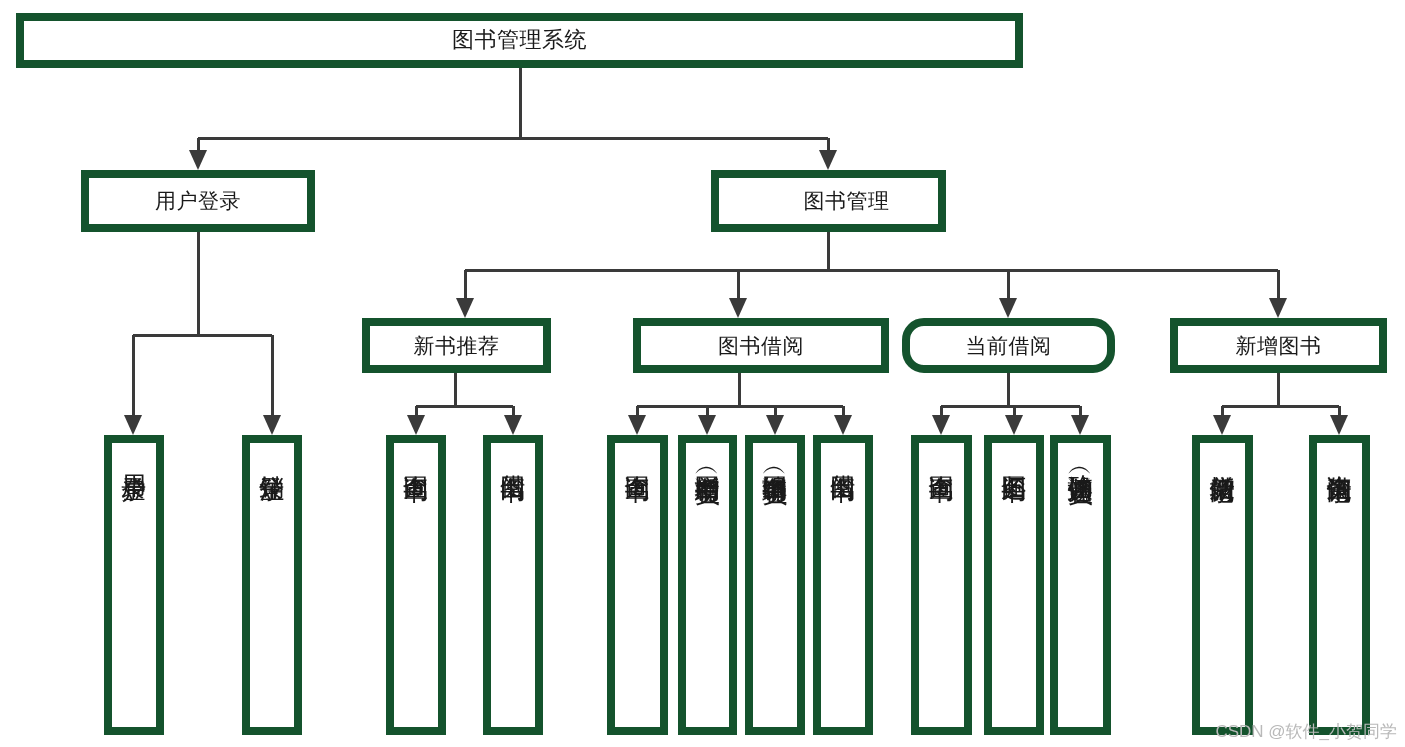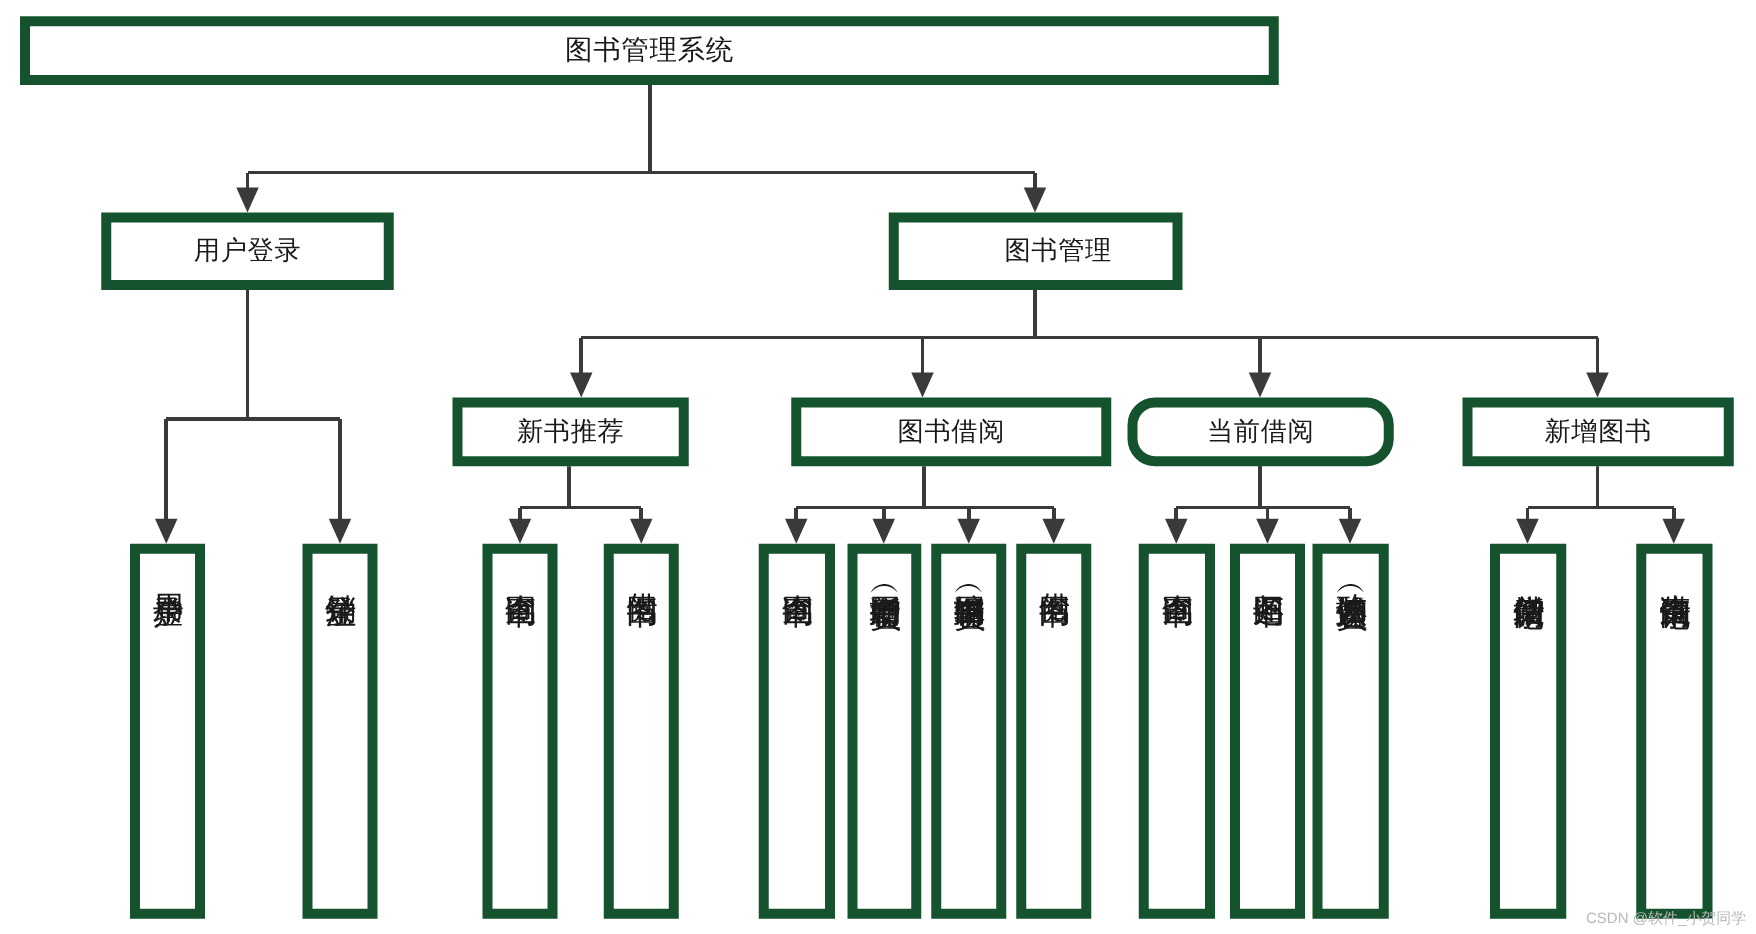--- a/index.html
+++ b/index.html
@@ -57,21 +57,21 @@
     text-orientation: upright;
     font-size: 25px;
     line-height: 1.06;
     letter-spacing: 1px;
     white-space: nowrap;
   }
   .watermark {
     position: absolute;
     right: 8px;
     bottom: 4px;
-    font-size: 12px;
+    font-size: 17px;
     color: #b9b9b9;
     white-space: nowrap;
     pointer-events: none;
   }
 </style>
 </head>
 <body>
 
 <div id="diagram-root">
 

